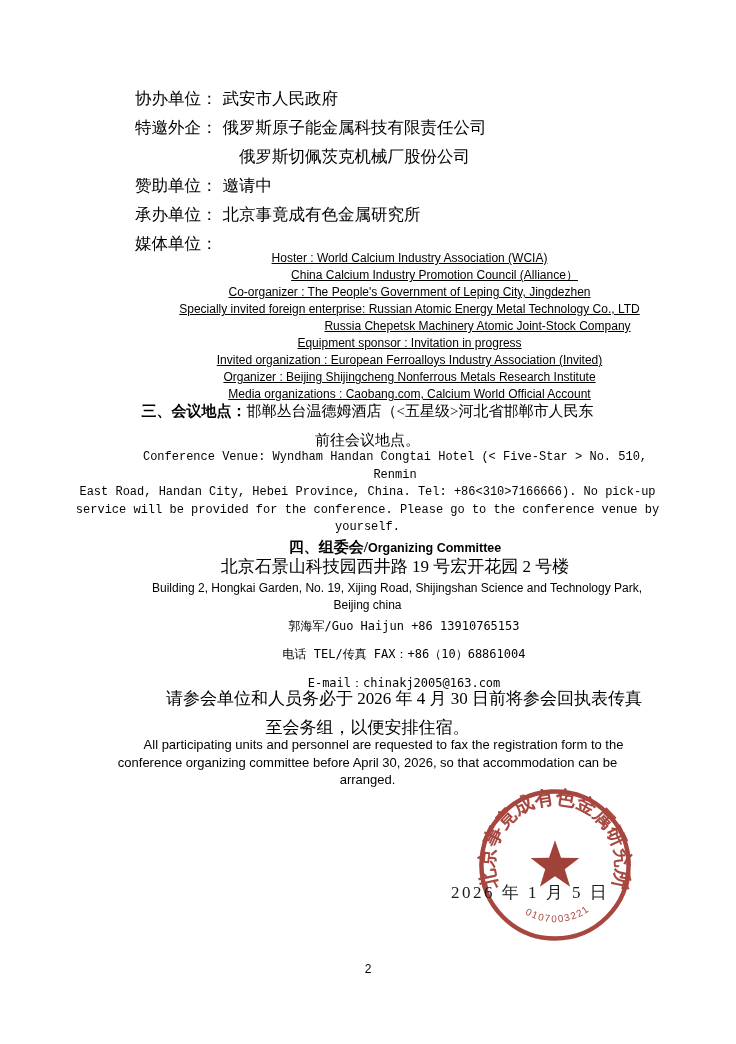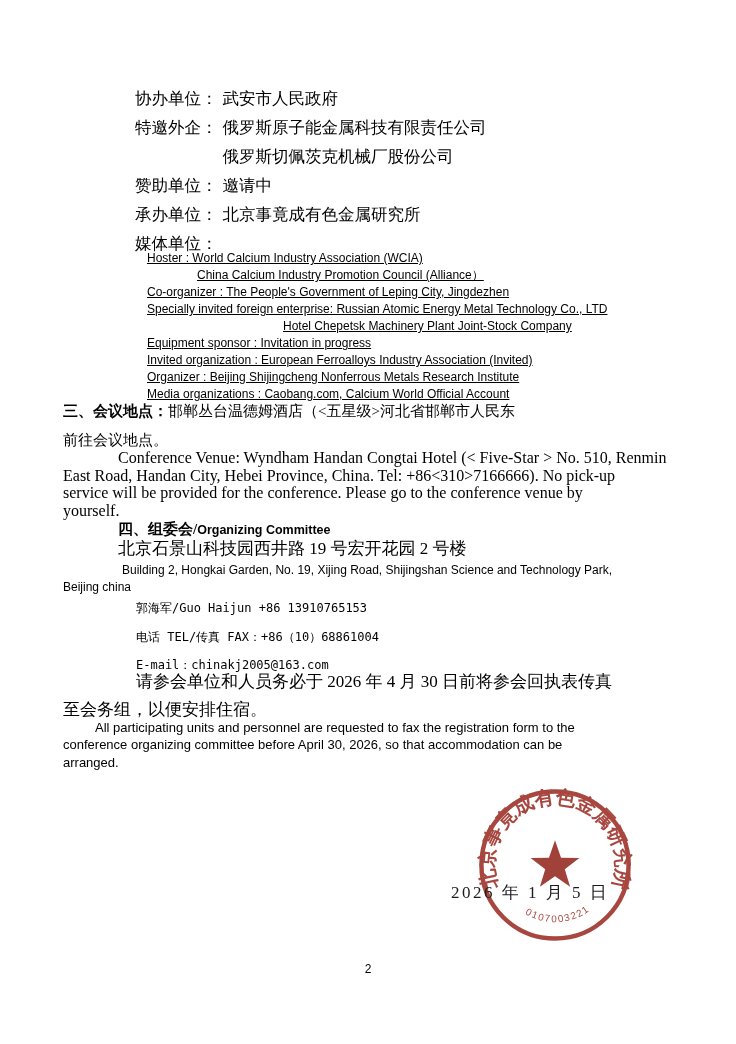--- a/index.html
+++ b/index.html
@@ -2,37 +2,37 @@
 <html style="--seal-color: #a03830; --seal-star-color: #98322a;"><head>
 <meta charset="utf-8">
 <style>
   * { margin:0; padding:0; box-sizing:border-box; }
   html,body { background:#ffffff; }
   .page {
     position:relative; width:736px; height:1044px; background:#ffffff;
     overflow:hidden; color:#000;
     font-family:"Liberation Serif","DejaVu Serif",serif;
   }
-  .content { padding:84px 64px 0 63px; }
+  .content { padding:84px 64px 0 63px;text-align:center; }
 
   
   .units { padding-left:72px; font-size:16.5px; line-height:29px;
            font-family:"Liberation Sans","DejaVu Sans",sans-serif; }
   .unit-row { display:flex; }
   .unit-label { white-space:nowrap; margin-right:5px; }
 
   
   .units-en { margin-top:-8px; padding-left:84px; font-size:12px; line-height:17px;
               font-family:"Liberation Sans","DejaVu Sans",sans-serif;text-decoration:underline; }
 
   
   .venue-cn { margin-top:-6px; font-size:15px; line-height:29px; }
   .venue-cn .bold { font-weight:bold; }
-  .venue-en { margin-top:-6px; font-size:16px; line-height:17.5px;
-              font-family:Liberation Serif, serif; }
+  .venue-en { margin-top:-6px; font-size:12px; line-height:17.5px;
+              font-family:Liberation Mono, monospace; }
 
   
   .committee-heading { padding-left:55px; line-height:20px;font-weight:bold; }
   .committee-heading .cn { font-size:15px; }
   .committee-heading .en { font-size:12.5px;
               font-family:"Liberation Sans","DejaVu Sans",sans-serif; }
   .address-cn { margin-top:-4px; padding-left:55px; font-size:17px; line-height:26px; }
   .address-en { font-size:12px; line-height:17px;
               font-family:"Liberation Sans","DejaVu Sans",sans-serif; }
   .contacts { margin-top:-2px; font-size:12px; line-height:28.5px;
@@ -81,21 +81,21 @@
       <div class="unit-row">
         <span class="unit-label">媒体单位：</span>
       </div>
     </div>
 
     <div class="units-en">
         <div>Hoster : World Calcium Industry Association (WCIA)</div>
         <div style="padding-left: 50px;">China Calcium Industry Promotion Council (Alliance）</div>
         <div>Co-organizer : The People's Government of Leping City, Jingdezhen</div>
         <div>Specially invited foreign enterprise: Russian Atomic Energy Metal Technology Co., LTD</div>
-        <div style="padding-left: 136px;">Hotel Chepetsk Machinery Plant Joint-Stock Company</div>
+        <div style="padding-left: 136px;">Russia Chepetsk Machinery Atomic Joint-Stock Company</div>
         <div>Equipment sponsor : Invitation in progress</div>
         <div>Invited organization : European Ferroalloys Industry Association (Invited)</div>
         <div>Organizer : Beijing Shijingcheng Nonferrous Metals Research Institute</div>
         <div>Media organizations : Caobang.com, Calcium World Official Account</div>
       </div>
 
     <div class="venue-cn">
       <div><span class="bold">三、会议地点：</span><span>邯郸丛台温德姆酒店（&lt;五星级&gt;河北省邯郸市人民东</span></div>
       <div>前往会议地点。</div>
     </div>

